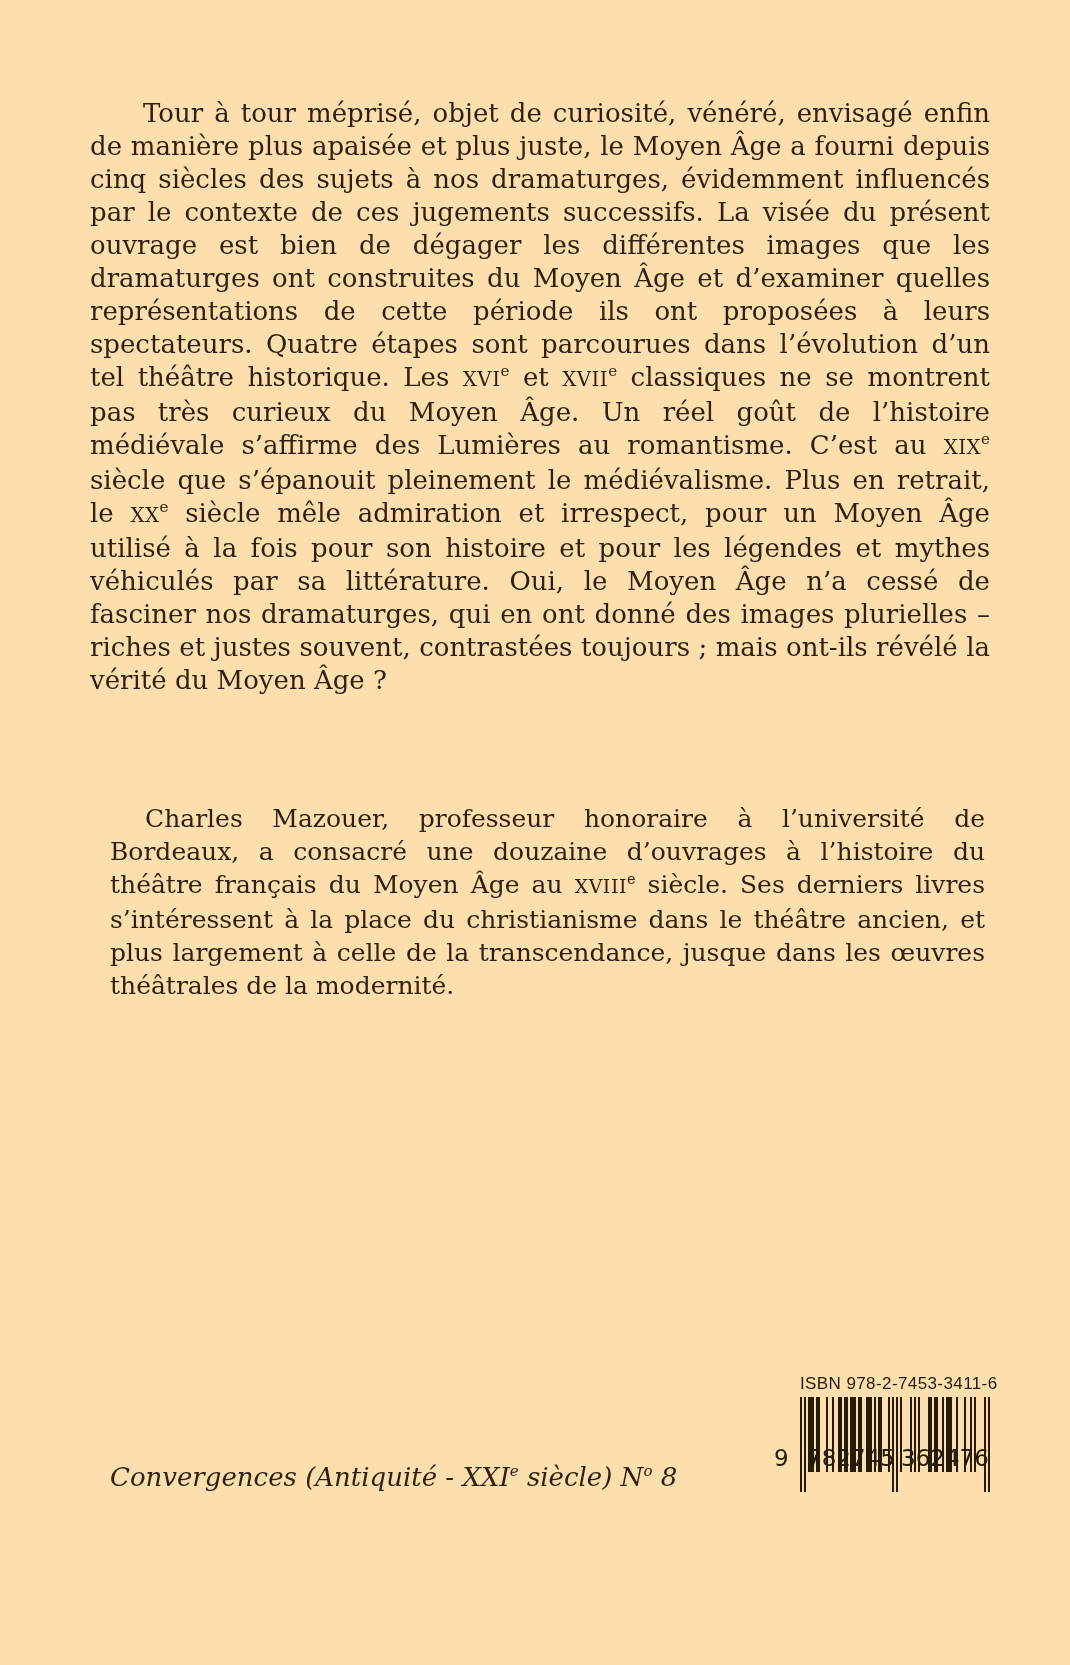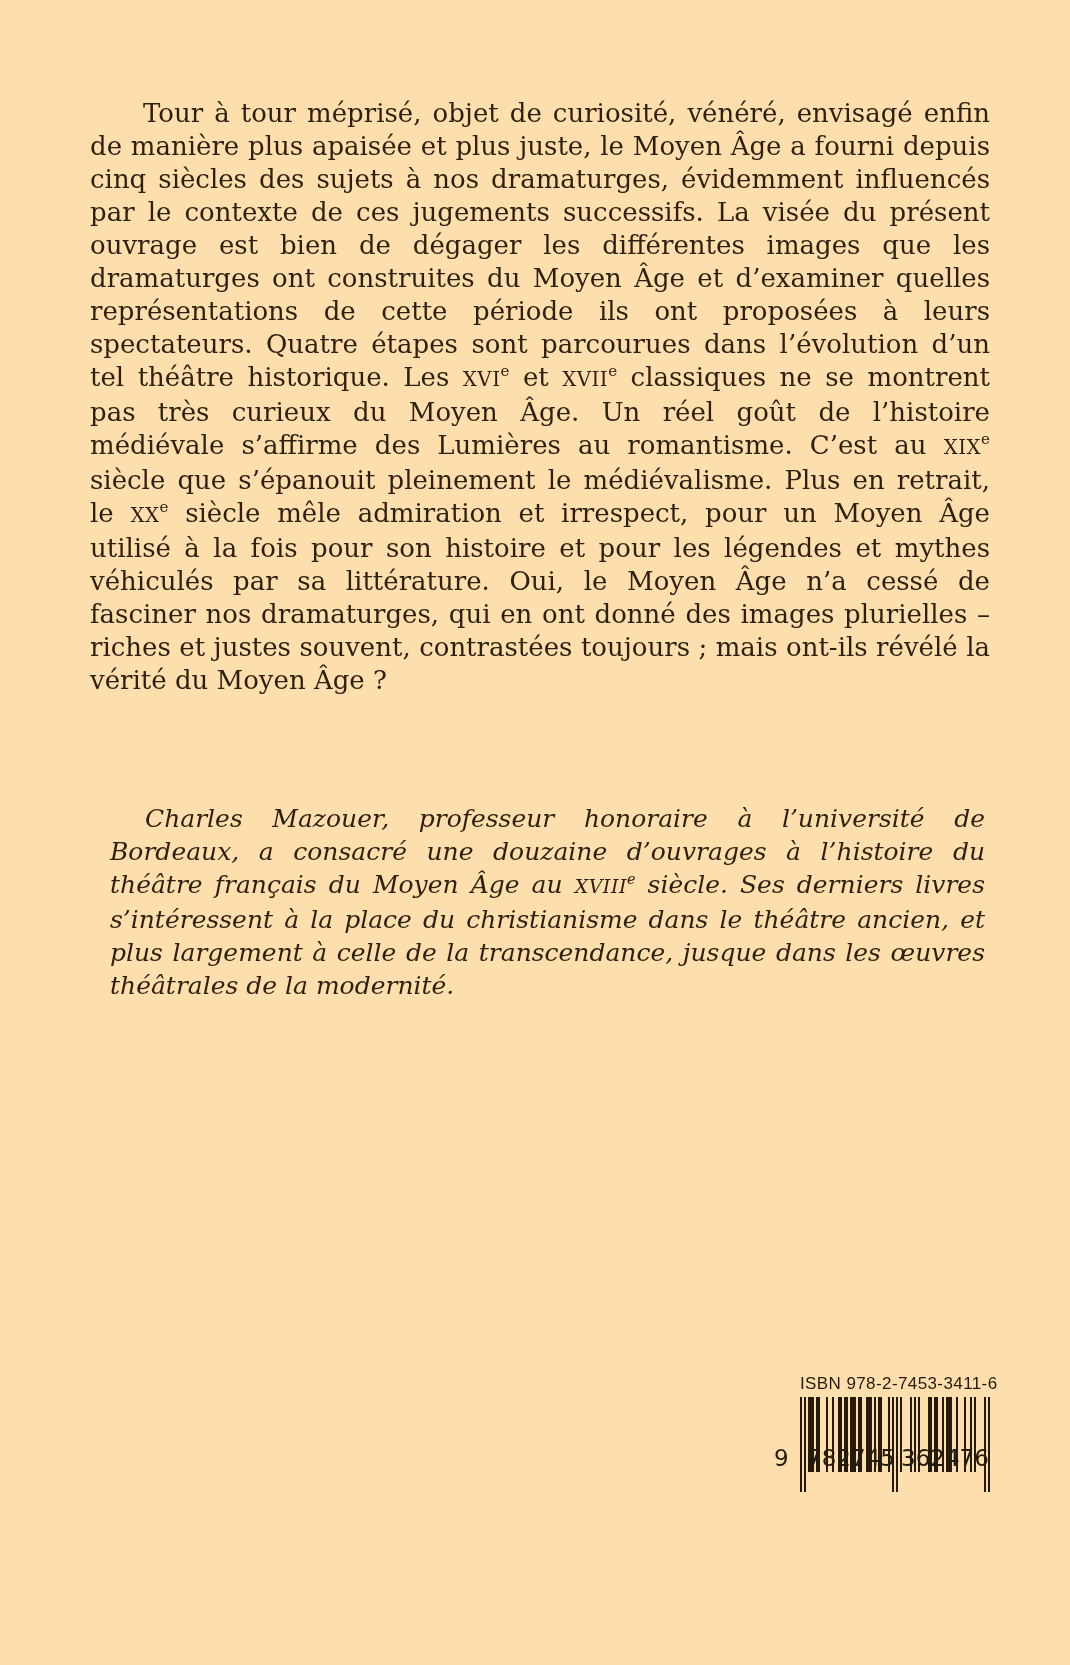--- a/index.html
+++ b/index.html
@@ -28,21 +28,20 @@
     text-align:justify;
     text-indent:53px;
   }
   .bio{
     position:absolute;
     left:110px;
     right:85px;
     top:802px;
     font-size:25px;
     line-height:33px;
-    font-style:italic;
     text-align:justify;
     text-indent:35px;
   }
   .sc{
     font-size:0.76em;
     letter-spacing:0.5px;
     margin-top:44px;
   }
   sup{
     font-size:0.58em;
@@ -99,20 +98,21 @@
 </style>
 </head>
 <body>
 
 <div class="cover">
 
   <p class="synopsis">Tour à tour méprisé, objet de curiosité, vénéré, envisagé enfin de manière plus apaisée et plus juste, le Moyen Âge a fourni depuis cinq siècles des sujets à nos dramaturges, évidemment influencés par le contexte de ces jugements successifs. La visée du présent ouvrage est bien de dégager les différentes images que les dramaturges ont construites du Moyen Âge et d’examiner quelles représentations de cette période ils ont proposées à leurs spectateurs. Quatre étapes sont parcourues dans l’évolution d’un tel théâtre historique. Les <span class="sc">XVI</span><sup>e</sup> et <span class="sc">XVII</span><sup>e</sup> classiques ne se montrent pas très curieux du Moyen Âge. Un réel goût de l’histoire médiévale s’affirme des Lumières au romantisme. C’est au <span class="sc">XIX</span><sup>e</sup> siècle que s’épanouit pleinement le médiévalisme. Plus en retrait, le <span class="sc">XX</span><sup>e</sup> siècle mêle admiration et irrespect, pour un Moyen Âge utilisé à la fois pour son histoire et pour les légendes et mythes véhiculés par sa littérature. Oui, le Moyen Âge n’a cessé de fasciner nos dramaturges, qui en ont donné des images plurielles – riches et justes souvent, contrastées toujours ; mais ont-ils révélé la vérité du Moyen Âge ?</p>
 
   <p class="bio">Charles Mazouer, professeur honoraire à l’université de Bordeaux, a consacré une douzaine d’ouvrages à l’histoire du théâtre français du Moyen Âge au <span class="sc">XVIII</span><sup>e</sup> siècle. Ses derniers livres s’intéressent à la place du christianisme dans le théâtre ancien, et plus largement à celle de la transcendance, jusque dans les œuvres théâtrales de la modernité.</p>
 
+  <p class="series">Convergences (Antiquité - XXI<sup>e</sup> siècle) N<sup>o</sup> 8</p>
 
   <div class="isbn-block">
     <div class="isbn-label">ISBN 978-2-7453-3411-6</div>
     <div class="barcode">
         <div class="bar guard ink"></div>
         <div class="bar guard"></div>
         <div class="bar guard ink"></div>
         <div class="bar"></div>
         <div class="bar ink"></div>
         <div class="bar ink"></div>

